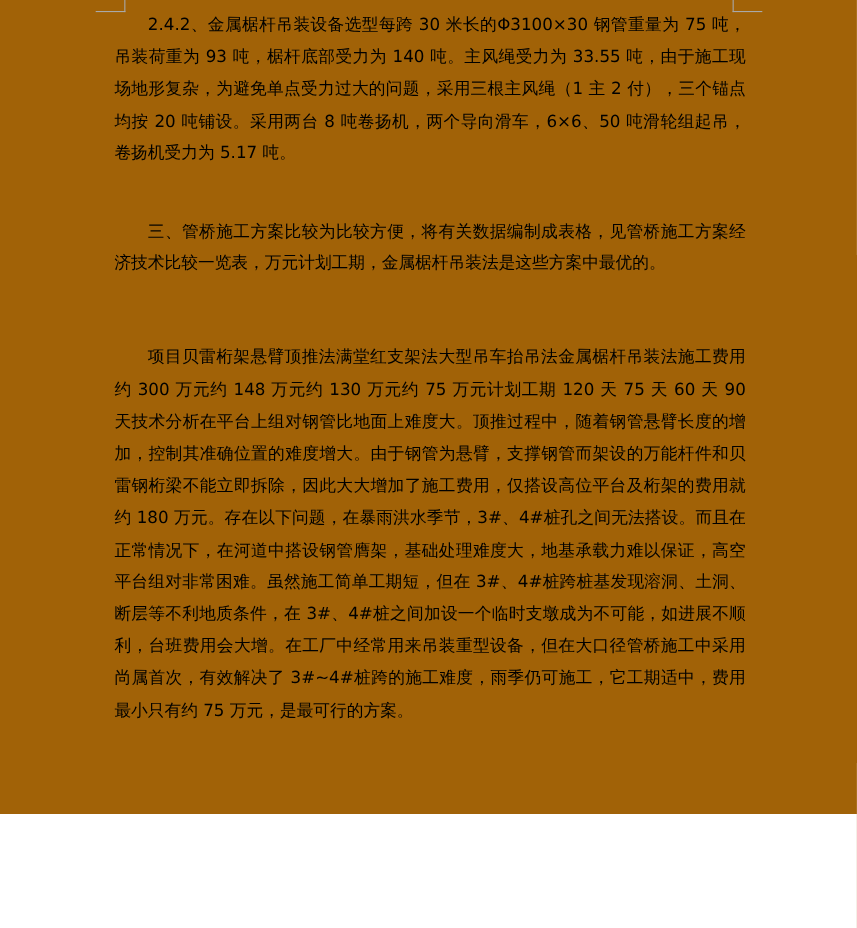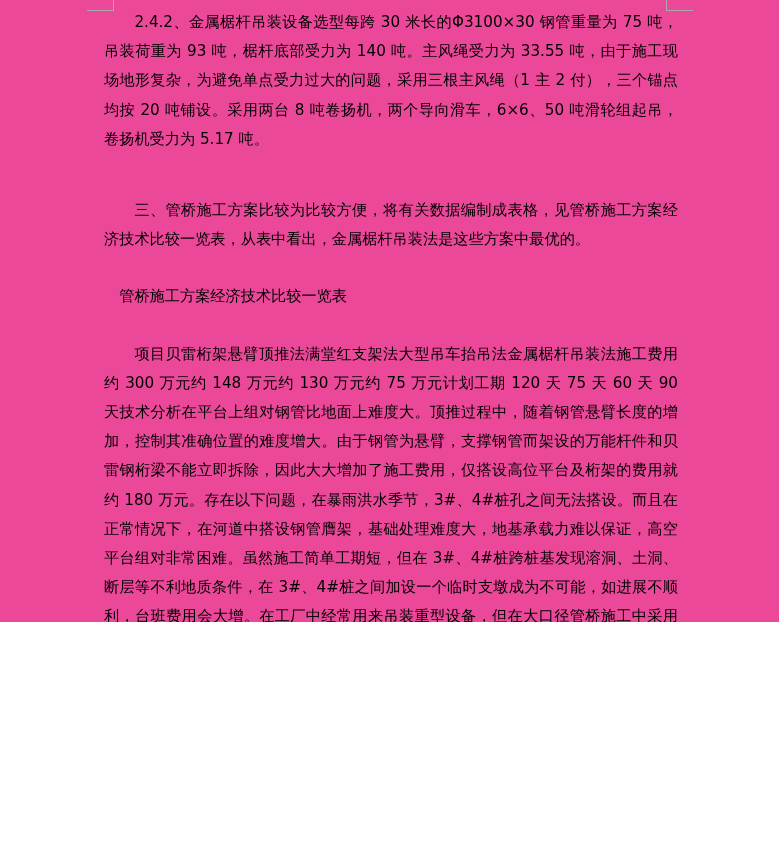--- a/index.html
+++ b/index.html
@@ -7,22 +7,22 @@
     margin: 0;
     padding: 0;
     background: #ffffff;
   }
   body {
     font-family: "DejaVu Sans", "Liberation Sans", sans-serif;
   }
   .page {
     position: relative;
     width: 779px;
-    height: 622px;
-    background: #ec4899;
+    height: 740px;
+    background: #a16207;
     overflow: hidden;
   }
   
   .crop-mark {
     position: absolute;
     top: 0;
     width: 26px;
     height: 10px;
     pointer-events: none;
   }
@@ -76,24 +76,23 @@
     <p class="para">2.4.2、金属椐杆吊装设备选型每跨 30 米长的Φ3100×30 钢管重量为 75 吨，吊装荷重为 93 吨，椐杆底部受力为 140 吨。主风绳受力为 33.55 吨，由于施工现场地形复杂，为避免单点受力过大的问题，采用三根主风绳（1 主 2 付），三个锚点均按 20 吨铺设。采用两台 8 吨卷扬机，两个导向滑车，6×6、50 吨滑轮组起吊，卷扬机受力为 5.17 吨。</p>
 
     <div class="gap-sm"></div>
 
 
     <div class="gap-sm"></div>
 
 
     <div class="gap-sm"></div>
 
-    <p class="para">三、管桥施工方案比较为比较方便，将有关数据编制成表格，见管桥施工方案经济技术比较一览表，从表中看出，金属椐杆吊装法是这些方案中最优的。</p>
+    <p class="para">三、管桥施工方案比较为比较方便，将有关数据编制成表格，见管桥施工方案经济技术比较一览表，万元计划工期，金属椐杆吊装法是这些方案中最优的。</p>
 
     <div class="gap-md"></div>
 
-    <p class="para indent1">管桥施工方案经济技术比较一览表</p>
 
     <div class="gap-md"></div>
 
     <p class="para">项目贝雷桁架悬臂顶推法满堂红支架法大型吊车抬吊法金属椐杆吊装法施工费用约 300 万元约 148 万元约 130 万元约 75 万元计划工期 120 天 75 天 60 天 90 天技术分析在平台上组对钢管比地面上难度大。顶推过程中，随着钢管悬臂长度的增加，控制其准确位置的难度增大。由于钢管为悬臂，支撑钢管而架设的万能杆件和贝雷钢桁梁不能立即拆除，因此大大增加了施工费用，仅搭设高位平台及桁架的费用就约 180 万元。存在以下问题，在暴雨洪水季节，3#、4#桩孔之间无法搭设。而且在正常情况下，在河道中搭设钢管膺架，基础处理难度大，地基承载力难以保证，高空平台组对非常困难。虽然施工简单工期短，但在 3#、4#桩跨桩基发现溶洞、土洞、断层等不利地质条件，在 3#、4#桩之间加设一个临时支墩成为不可能，如进展不顺利，台班费用会大增。在工厂中经常用来吊装重型设备，但在大口径管桥施工中采用尚属首次，有效解决了 3#~4#桩跨的施工难度，雨季仍可施工，它工期适中，费用最小只有约 75 万元，是最可行的方案。</p>
 
   </div>
 </div>
 
 </body></html>

